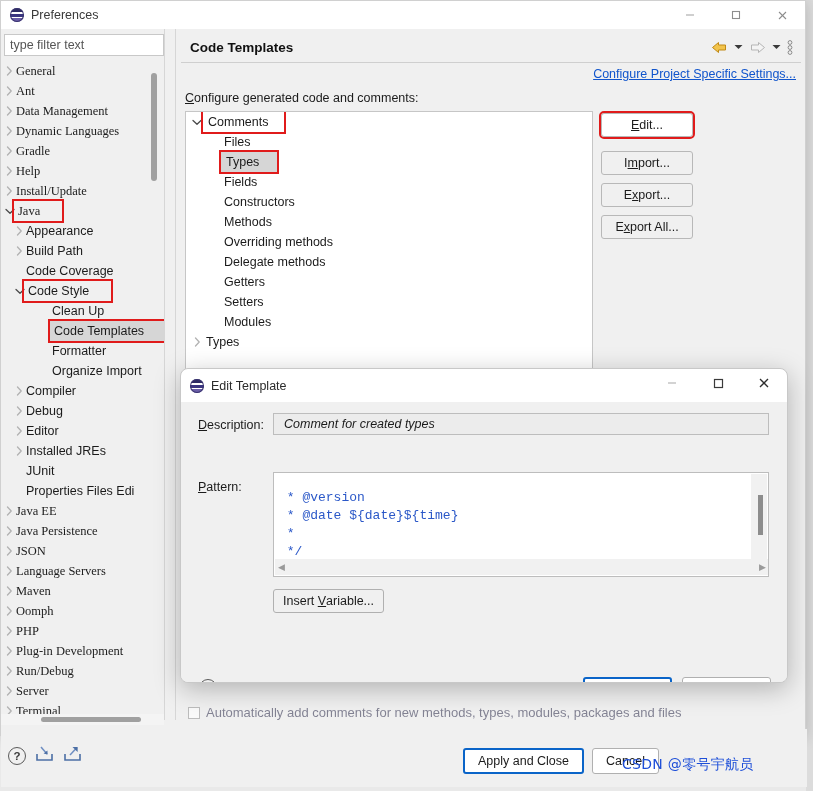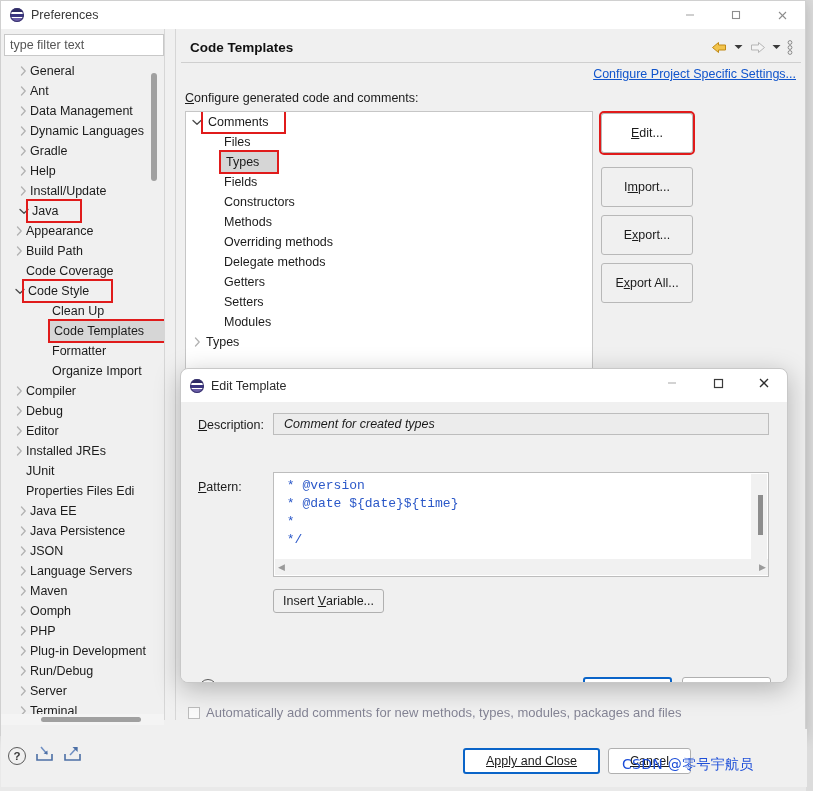--- a/index.html
+++ b/index.html
@@ -44,21 +44,21 @@
     font-family:inherit;font-size:12.5px;color:#a21caf;padding:0 5px;outline:none;
   }
   #filter-input::placeholder{color:#555;opacity:1;}
   #left-tree{
     position:absolute;left:0;top:60px;width:163px;height:659px;overflow:hidden;background:#f0f0f0;
   }
   .tnode{height:20px;display:flex;align-items:center;white-space:nowrap;position:relative;}
   .tarrow{width:13px;flex:0 0 13px;display:flex;align-items:center;justify-content:center;color:#b0b0b0;}
   .tarrow svg{display:block;}
   .tlabel{font-size:12.5px;color:#1b1b1b;line-height:20px;}
-  .lvl1{padding-left:16px;}
+  .lvl1{padding-left:2px;font-family:Liberation Serif, serif;}
   .lvl2{padding-left:12px;}
   .lvl3{padding-left:38px;}
   .noarrow .tarrow{visibility:hidden;}
   .selnode .tlabel{background:#d8d8d8;padding:0 4px;margin-left:-2px;}
   #left-sb-track{position:absolute;left:146px;top:60px;width:14px;height:648px;background:#f4f4f4;}
   #left-sb-thumb{position:absolute;left:150px;top:72px;width:6px;height:108px;background:#a0a0a0;border-radius:3px;}
   #left-hsb{position:absolute;left:40px;top:716px;width:100px;height:5px;background:#a0a0a0;border-radius:3px;}
   #left-hsb-track{position:absolute;left:0px;top:713px;width:163px;height:11px;background:#f4f4f4;}
 
   
@@ -85,21 +85,21 @@
   }
   .ttnode{height:20px;display:flex;align-items:center;white-space:nowrap;}
   .ttarrow{width:18px;flex:0 0 18px;display:flex;align-items:center;justify-content:center;color:#9f9f9f;}
   .ttlabel{font-size:12.5px;color:#1b1b1b;line-height:20px;}
   .ttlvl1{padding-left:2px;}
   .ttlvl2{padding-left:38px;}
   .ttsel .ttlabel{background:#d6d6d6;padding:0 5px;margin-left:-3px;}
 
   #side-buttons{position:absolute;left:425px;top:84px;width:100px;}
   .sbtn{
-    width:92px;height:40px;background:#f0f0f0;border:1px solid #b8b8b8;border-radius:3px;
+    width:92px;height:24px;background:#f0f0f0;border:1px solid #b8b8b8;border-radius:3px;
     font-family:inherit;font-size:12.5px;color:#1b1b1b;display:flex;align-items:center;justify-content:center;
     margin-bottom:8px;box-sizing:border-box;
   }
   .sbtn u{text-decoration:underline;}
   .sbtn.first{margin-bottom:14px;}
 
   #auto-chk{position:absolute;left:12px;top:676px;display:flex;align-items:center;gap:6px;color:#3b3b57;opacity:.6;}
   .chkbox{width:12px;height:12px;border:1px solid #9a9a9a;background:#fff;box-sizing:border-box;}
   #auto-chk-label{font-size:13px;}
 
@@ -108,24 +108,23 @@
     height:25px;min-width:100px;padding:0 12px;background:#f0f0f0;border:1px solid #b0b0b0;border-radius:3px;
     font-family:inherit;font-size:12.5px;color:#1b1b1b;display:flex;align-items:center;justify-content:center;
     box-sizing:border-box;
   }
 
   
   #prefs-footer{position:absolute;left:0;top:728px;width:806px;height:58px;background:#f0f0f0;}
   #footer-icons{position:absolute;left:8px;top:745px;display:flex;align-items:center;gap:9px;}
   #footer-btns{position:absolute;left:463px;top:748px;display:flex;gap:8px;}
   .fbtn{
-    height:26px;padding:0 21px;background:#ffffff;border:1px solid #b0b0b0;border-radius:3px;
+    height:26px;padding:0 13px;background:#ffffff;border:1px solid #b0b0b0;border-radius:3px;
     font-family:inherit;font-size:12.5px;color:#1b1b1b;display:flex;align-items:center;justify-content:center;
     box-sizing:border-box;
-    text-decoration:underline;
   }
   .fbtn.primary{border:2px solid #0a64c8;background:#fff;}
 
   
   #dlg{
     position:absolute;left:180px;top:368px;width:608px;height:315px;
     background:#f0f0f0;border:1px solid #c8c8c8;border-radius:8px;box-sizing:border-box;
     box-shadow:0 6px 26px rgba(0,0,0,.26);overflow:hidden;
   }
   #dlg-title{height:33px;background:#fff;display:flex;align-items:center;position:relative;border-radius:7px 7px 0 0;}
@@ -138,21 +137,21 @@
     border:1px solid #bdbdbd;box-sizing:border-box;font-size:12.5px;color:#1b1b1b;
     display:flex;align-items:center;padding-left:10px;font-style:italic;
   }
   #pattern-label{position:absolute;left:17px;top:78px;font-size:12.5px;color:#1b1b1b;}
   #pattern-label u{text-decoration:underline;}
   #pattern-box{
     position:absolute;left:92px;top:70px;width:496px;height:105px;background:#fff;
     border:1px solid #bdbdbd;box-sizing:border-box;overflow:hidden;
   }
   #pattern-text{
-    position:absolute;left:5px;top:4px;width:455px;
+    position:absolute;left:5px;top:16px;width:455px;
     font-family:"Liberation Mono","DejaVu Sans Mono",monospace;
     font-size:13px;line-height:18px;color:#2b58c8;white-space:pre;
   }
   #pat-vsb-track{position:absolute;right:1px;top:1px;width:16px;height:86px;background:#f1f1f1;}
   #pat-vsb-thumb{position:absolute;right:5px;top:22px;width:5px;height:40px;background:#8d8d8d;}
   #pat-hsb{position:absolute;left:1px;bottom:1px;width:494px;height:16px;background:#f1f1f1;display:flex;align-items:center;justify-content:space-between;}
   .hsb-arrow{color:#9a9a9a;font-size:9px;padding:0 3px;}
   #insert-var{
     position:absolute;left:92px;top:187px;height:24px;padding:0 9px;background:#f0f0f0;
     border:1px solid #b0b0b0;border-radius:3px;font-family:inherit;font-size:12.5px;color:#1b1b1b;

